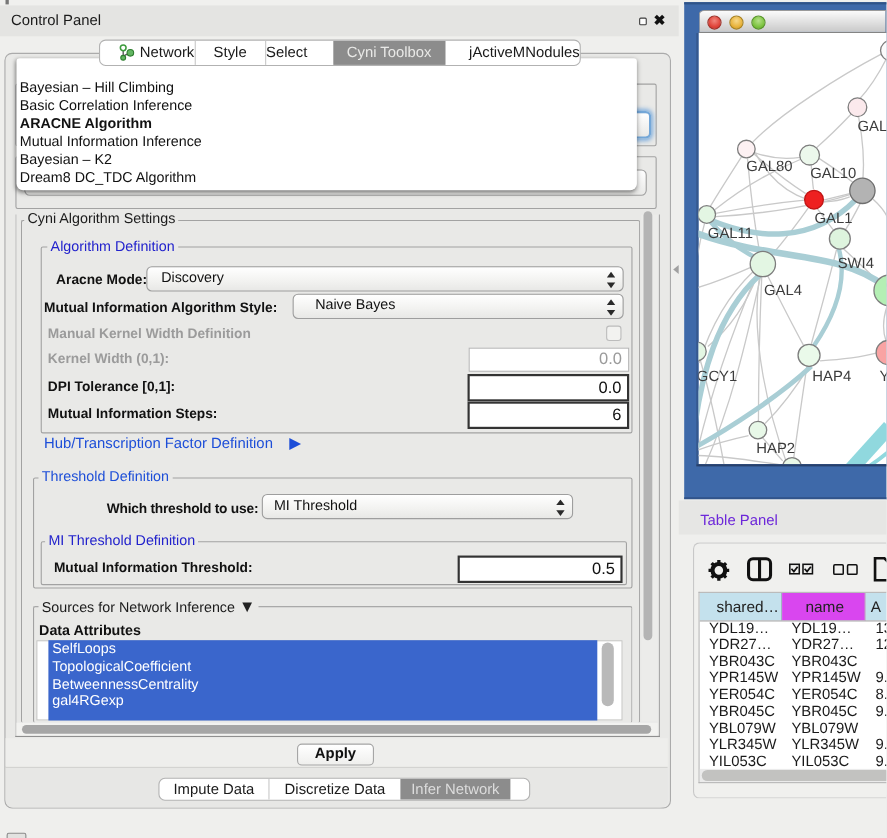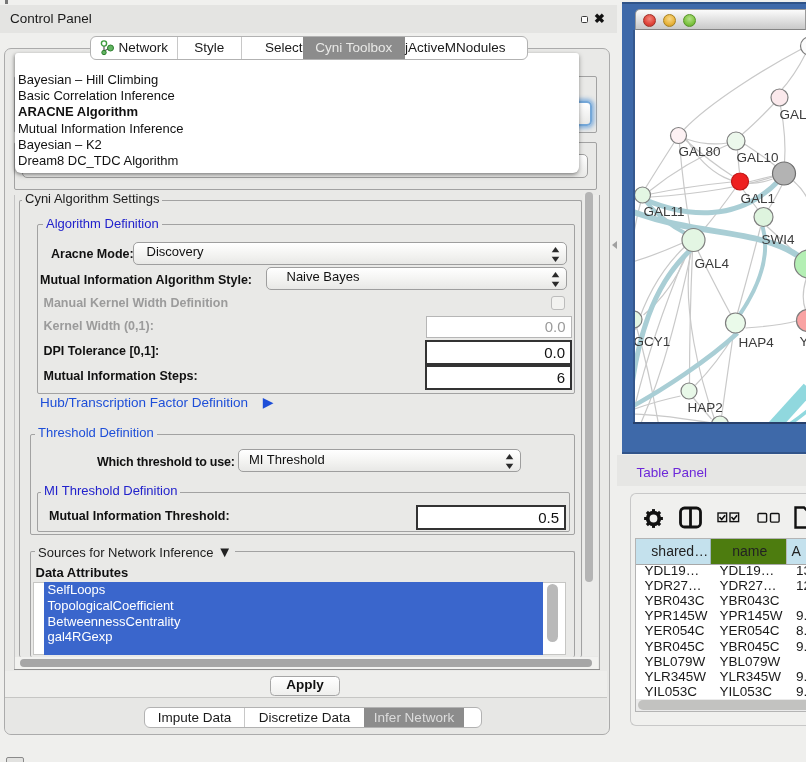--- a/index.html
+++ b/index.html
@@ -21,32 +21,32 @@
 <div class="abs" style="left:0;top:0;width:806px;height:5px;background:#f0f0ee;"></div>
 <div class="abs" style="left:5px;top:0;width:3px;height:4px;background:#777;"></div>
 <div class="abs" style="left:0;top:5px;width:617px;height:28px;background:#e4e4e2;"></div>
 <div class="abs" style="left:10px;top:5px;width:300px;height:28px;line-height:28px;font-size:13.5px;color:#1a1a1a;">Control Panel</div>
 <div class="abs" style="left:580.5px;top:15.5px;width:5px;height:5px;border:1.6px solid #3c3c3c;border-radius:1.5px;background:#fcfcfc;"></div>
 <div class="abs" style="left:594px;top:5px;width:14px;height:28px;line-height:28px;font-size:13px;font-weight:bold;color:#111;">✖</div>
 
 <div class="abs" style="left:4px;top:48px;width:604px;height:685px;background:#e9e9e7;border:1px solid #ababab;border-radius:7px;"></div>
 
 <div class="abs" style="left:90px;top:35.5px;width:438px;height:24px;background:#fff;border:1px solid #b2b2b2;border-radius:6px;box-sizing:border-box;display:flex;font-size:13.5px;color:#1a1a1a;overflow:hidden;z-index:30;">
-  <div style="width:87px;display:flex;align-items:center;justify-content:center;border-right:1px solid #c8c8c8;box-sizing:border-box;">
+  <div style="width:87px;display:flex;align-items:center;justify-content:flex-end;border-right:1px solid #c8c8c8;box-sizing:border-box;">
     <svg width="15" height="17" viewBox="0 0 15 17" style="margin-right:4px;">
       <line x1="4" y1="6" x2="4" y2="12" stroke="#555" stroke-width="1.2"></line>
       <line x1="4" y1="12" x2="10" y2="9" stroke="#555" stroke-width="1.2"></line>
       <circle cx="4" cy="4.5" r="2.6" fill="#fff" stroke="#3e9c3e" stroke-width="1.4"></circle>
       <circle cx="10.5" cy="9" r="3" fill="#62b562" stroke="#2e7d2e" stroke-width="1"></circle>
       <circle cx="4" cy="13.5" r="2.2" fill="#62b562" stroke="#2e7d2e" stroke-width="1"></circle>
     </svg>Network</div>
   <div style="width:64.5px;line-height:21px;text-align:center;border-right:1px solid #c8c8c8;box-sizing:border-box;">Style</div>
-  <div style="width:61px;line-height:21px;text-align:right;box-sizing:border-box;">Select</div>
+  <div style="width:61px;line-height:21px;text-align:left;box-sizing:border-box;">Select</div>
   <div style="width:103px;line-height:21px;text-align:center;background:#8c8c8c;color:#e9e9e7;">Cyni Toolbox</div>
-  <div style="width:122.5px;line-height:21px;text-align:left;">jActiveMNodules</div>
+  <div style="width:122.5px;line-height:21px;text-align:right;">jActiveMNodules</div>
 </div>
 
 <div class="gbox" style="left:14px;top:75.5px;width:581px;height:55px;"></div>
 <div class="abs" style="left:22px;top:101px;width:566px;height:21px;border:2px solid #74a7d8;border-radius:5px;background:linear-gradient(#fff,#e9e9e7);box-shadow:0 0 4px 1.5px rgba(110,165,220,0.85);"></div>
 <div class="gbox" style="left:14px;top:141.5px;width:581px;height:46px;"></div>
 <div class="abs" style="left:22px;top:154px;width:564px;height:22px;border:1px solid #a0a0a0;border-radius:5px;background:linear-gradient(#fff,#e9e9e7);"></div>
 
 <div class="abs" style="left:13.5px;top:195px;width:586px;height:475px;border-bottom:1px solid #909090;border-right:1px solid #a8a8a8;border-left:1px solid #c4c4c4;box-sizing:border-box;background:#e9e9e7;"></div>
 
 <div class="gbox" style="left:19px;top:199.5px;width:561px;height:456px;border-bottom:none;"></div>
@@ -263,21 +263,21 @@
       <path d="M 91.5 17 l 2.2 2.6 l 3.4 -4.4" fill="none" stroke="#111" stroke-width="1.6"></path>
       <rect x="118" y="13.5" width="8.6" height="8.6" rx="1" fill="none" stroke="#111" stroke-width="1.4"></rect>
       <rect x="130.5" y="13.5" width="8.6" height="8.6" rx="1" fill="none" stroke="#111" stroke-width="1.4"></rect>
     </g>
     <path d="M 155.5 7.5 h 8.5 l 4.5 4.5 v 15.5 h -13 z" fill="none" stroke="#111" stroke-width="2.4"></path>
   </g>
 </svg>
 
 <div class="abs" style="left:634.5px;top:538px;width:171.5px;height:173.5px;background:#fff;border:1px solid #b4b4b4;border-right:none;box-sizing:border-box;overflow:hidden;">
   <div style="position:absolute;left:0;top:0;height:25px;width:75.5px;background:#c4e1ed;border-right:1px solid #9fb6c0;box-sizing:border-box;text-align:center;line-height:25px;font-size:14px;color:#222;padding-left:14px;">shared…</div>
-  <div style="position:absolute;left:75.5px;top:0;height:25px;width:75.5px;background:#4d7c0f;border-right:1px solid #b8b8b8;box-sizing:border-box;text-align:center;line-height:25px;font-size:14px;color:#222;padding-left:3px;">name</div>
+  <div style="position:absolute;left:75.5px;top:0;height:25px;width:75.5px;background:#d946ef;border-right:1px solid #b8b8b8;box-sizing:border-box;text-align:center;line-height:25px;font-size:14px;color:#222;padding-left:3px;">name</div>
   <div style="position:absolute;left:151px;top:0;height:25px;width:21px;background:#c4e1ed;line-height:25px;font-size:14px;color:#222;padding-left:5px;box-sizing:border-box;">A</div>
   <div style="position:absolute;left:0;top:25px;width:172px;border-top:1px solid #a8a8a8;"></div>
   <div style="position:absolute;left:9px;top:23.5px;font-size:13.5px;color:#1a1a1a;line-height:15.2px;white-space:pre;">YDL19…
 YDR27…
 YBR043C
 YPR145W
 YER054C
 YBR045C
 YBL079W
 YLR345W

